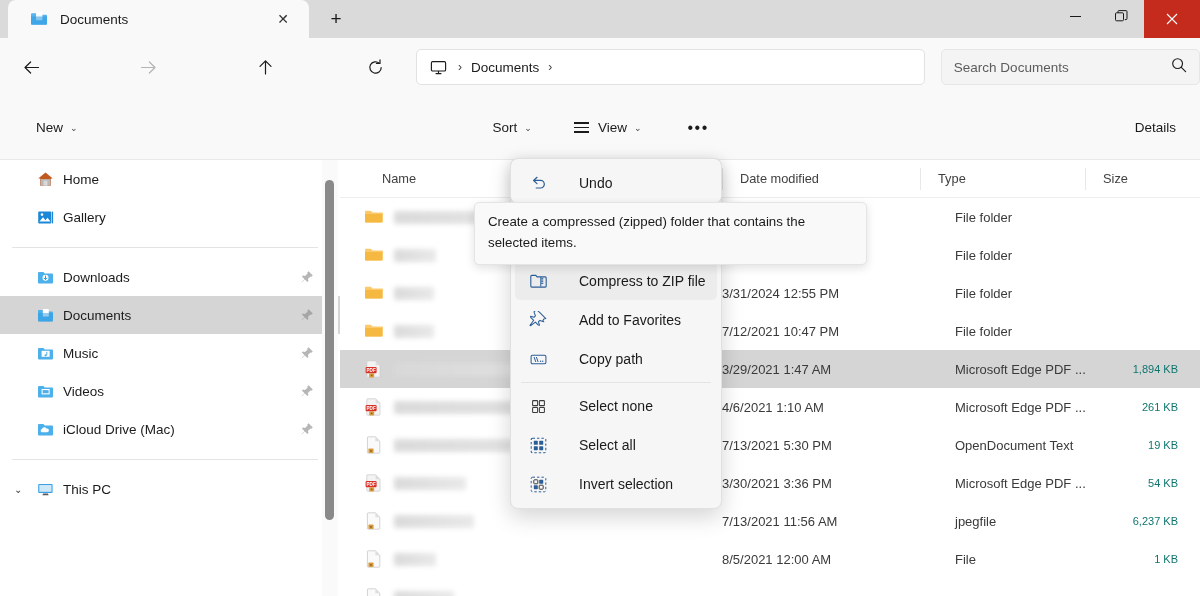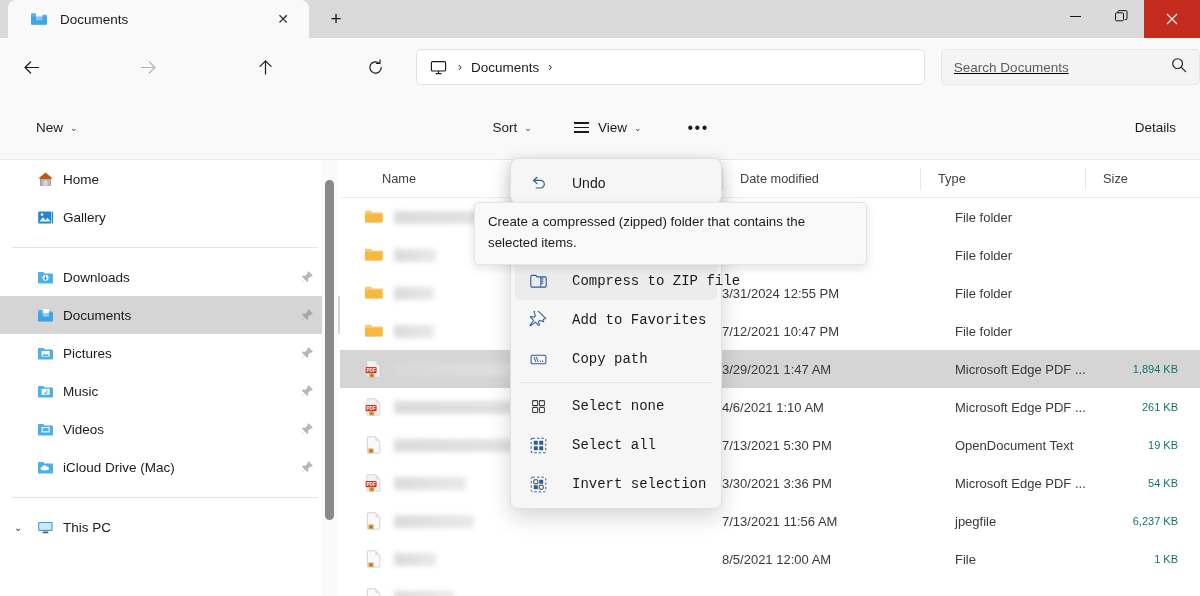--- a/index.html
+++ b/index.html
@@ -70,21 +70,21 @@
     margin-left: 24px; width: 615px; height: 36px;
     background: #ffffff; border: 1px solid #e2e2e2; border-radius: 5px;
     display: flex; align-items: center; padding: 0 10px;
   }
   .crumb-icon { width: 22px; display:flex; align-items:center; justify-content:center; color:#1b1b1b; }
   .crumb-sep { padding: 0 9px; font-size: 12px; color: #404040; }
   .crumb-text { font-size: 13.5px; color: #1b1b1b; cursor: pointer; }
   .searchbox {
     margin-left: 16px; width: 310px; height: 36px;
     background: #f4f4f4; border: 1px solid #e6e6e6; border-radius: 5px;
-    display: flex; align-items: center; padding: 8px 12px; text-decoration: underline;
+    display: flex; align-items: center; padding: 8px 12px;
   }
   .searchbox input {
     border: none; outline: none; background: transparent; flex: 1;
     font-family: "Liberation Sans", sans-serif; font-size: 13.5px; color: #5c5c5c;
   }
   .searchbox input::placeholder { color: #5c5c5c; }
 
   
   .cmdbar {
     position: absolute; top: 96px; left: 0; width: 1200px; height: 64px;
@@ -157,35 +157,35 @@
   }
   .f-date { position: absolute; left: 382px; font-size: 13px; color: #3a3a3a; white-space: nowrap; }
   .f-type { position: absolute; left: 615px; font-size: 13px; color: #3a3a3a; white-space: nowrap; }
   .f-size { position: absolute; right: 22px; font-size: 11px; color: #0f766e; white-space: nowrap; }
 
   
   .ctxmenu {
     position: absolute; left: 510px; top: 158px; width: 212px;
     background: #f6f6f6; border: 1px solid #e0e0e0; border-radius: 8px;
     box-shadow: 0 8px 22px rgba(0,0,0,.17);
-    padding: 4px 0; z-index: 40; font-family: Liberation Mono, monospace;
+    padding: 4px 0; z-index: 40;
   }
   .ctx-top {
     position: absolute; left: 510px; top: 158px; width: 212px; height: 46px;
     background: #f6f6f6; border: 1px solid #e0e0e0; border-radius: 8px;
     box-shadow: 0 4px 14px rgba(0,0,0,.14);
     z-index: 55; padding-top: 4px;
   }
   .ctxitem {
     height: 38px; margin: 1px 4px; border-radius: 5px;
     display: flex; align-items: center; cursor: pointer;
   }
   .ctxitem.hover { background: #ececec; }
   .ctx-ico { width: 20px; margin-left: 13px; display:flex; align-items:center; justify-content:center; flex:none;}
-  .ctx-label { margin-left: 24px; font-size: 14px; color: #1a1a1a; white-space: nowrap; }
+  .ctx-label { margin-left: 31px; font-size: 14px; color: #1a1a1a; white-space: nowrap; }
   .ctx-sep { height: 1px; background: #e4e4e4; margin: 4px 10px; }
 
   
   .tooltip {
     position: absolute; left: 474px; top: 202px; width: 393px;
     background: #f9f9f9; border: 1px solid #e4e4e4; border-radius: 5px;
     box-shadow: 0 3px 10px rgba(0,0,0,.12);
     padding: 9px 13px 11px 13px;
     font-size: 13.3px; color: #1b1b1b; line-height: 1.55;
     z-index: 60;
@@ -348,35 +348,20 @@
       </svg>
     </span>
     <span class="sb-label">Documents</span>
     <span class="sb-pin">
       <svg width="14" height="14" viewBox="0 0 14 14">
           <path d="M8.6 1.2l4.2 4.2-1.3 1.3-1-.3-2.6 2.6.5 2.1-1 1-2.6-2.6L2 12.3l-.3-.3 2.8-2.8-2.6-2.6 1-1 2.1.5L7.6 3.5l-.3-1z" fill="#8a8a8a"></path>
         </svg>
     </span>
   </div>
 
-  <div class="sb-item">
-    <span class="sb-ico">
-      <svg width="17" height="17" viewBox="0 0 17 17">
-        <path d="M1 4a1 1 0 0 1 1-1h4.4l1.4 1.5H15a1 1 0 0 1 1 1v8a1 1 0 0 1-1 1H2a1 1 0 0 1-1-1z" fill="#4cb0ea"></path>
-        <rect x="4.6" y="6" width="8" height="5.6" fill="#ffffff"></rect>
-        <path d="M5.4 11l2.1-2.6 1.5 1.8 1.2-1.4 1.8 2.2z" fill="#4cb0ea"></path>
-      </svg>
-    </span>
-    <span class="sb-label">Pictures</span>
-    <span class="sb-pin">
-      <svg width="14" height="14" viewBox="0 0 14 14">
-          <path d="M8.6 1.2l4.2 4.2-1.3 1.3-1-.3-2.6 2.6.5 2.1-1 1-2.6-2.6L2 12.3l-.3-.3 2.8-2.8-2.6-2.6 1-1 2.1.5L7.6 3.5l-.3-1z" fill="#8a8a8a"></path>
-        </svg>
-    </span>
-  </div>
 
   <div class="sb-item">
     <span class="sb-ico">
       <svg width="17" height="17" viewBox="0 0 17 17">
         <path d="M1 4a1 1 0 0 1 1-1h4.4l1.4 1.5H15a1 1 0 0 1 1 1v8a1 1 0 0 1-1 1H2a1 1 0 0 1-1-1z" fill="#4cb0ea"></path>
         <rect x="4.6" y="5.8" width="8" height="6" fill="#ffffff"></rect>
         <path d="M9.8 6.8v3.4" stroke="#4cb0ea" stroke-width="1"></path>
         <circle cx="8.6" cy="10.3" r="1.1" fill="#4cb0ea"></circle>
       </svg>
     </span>

